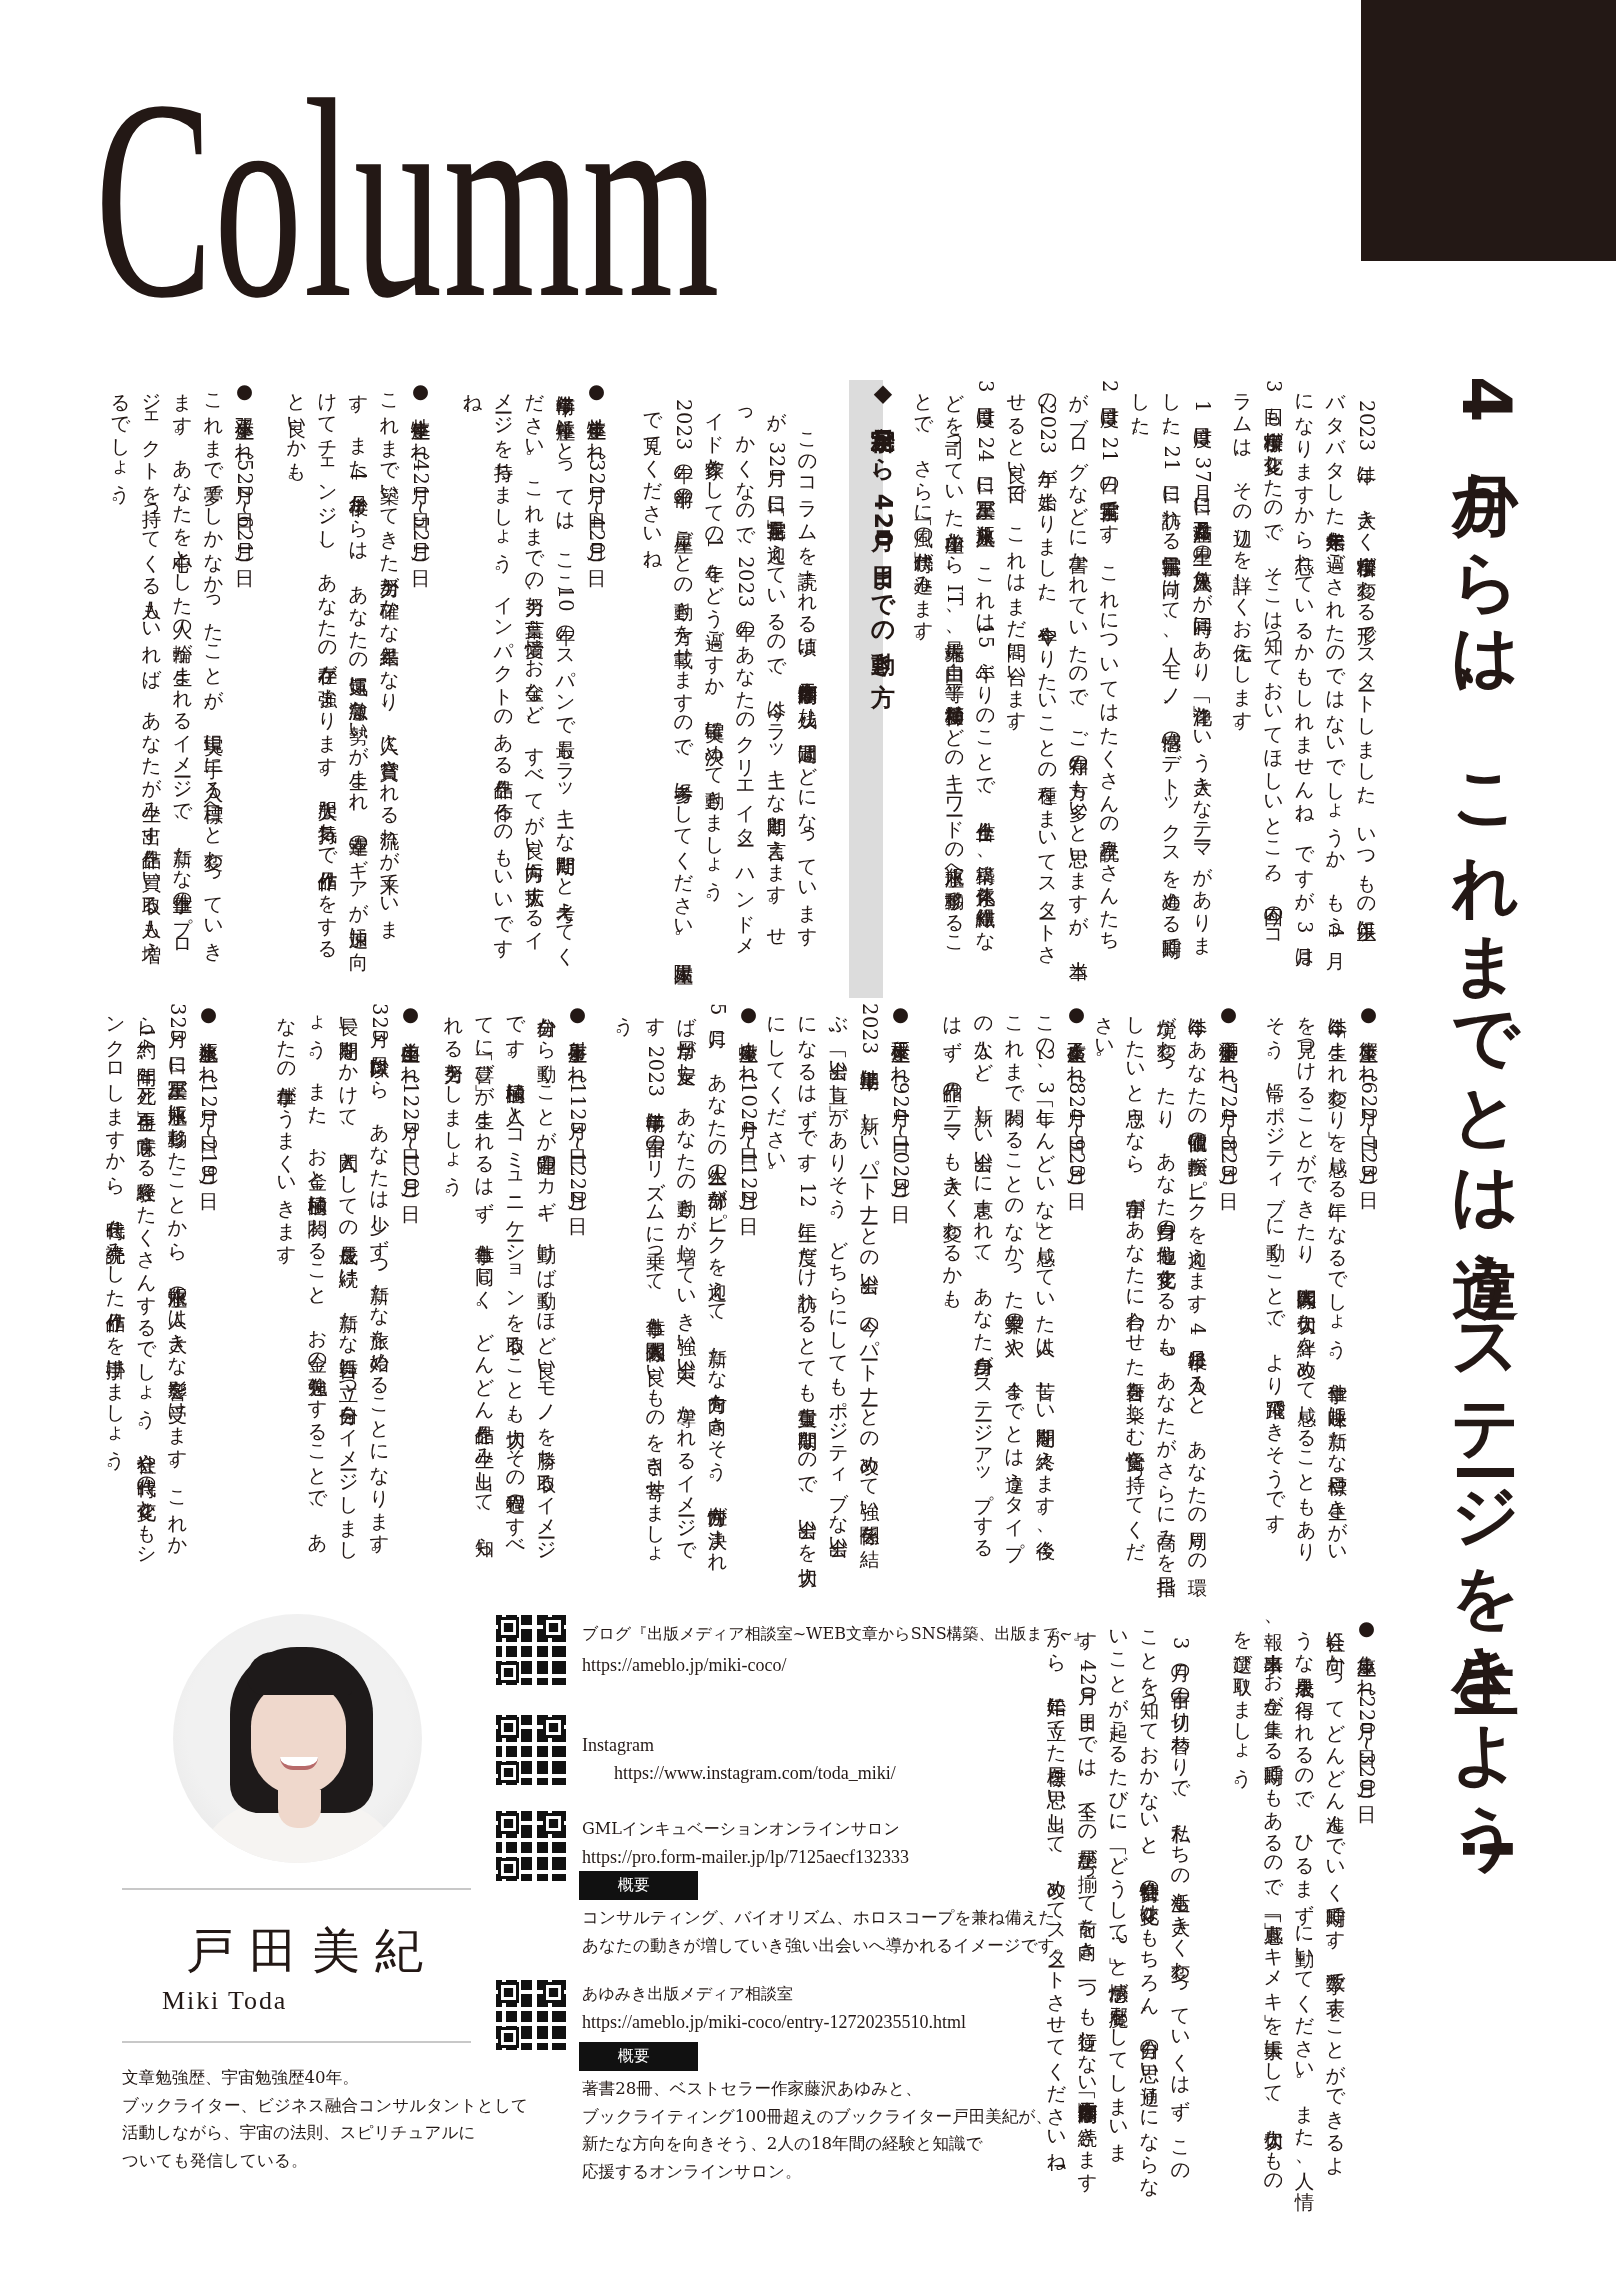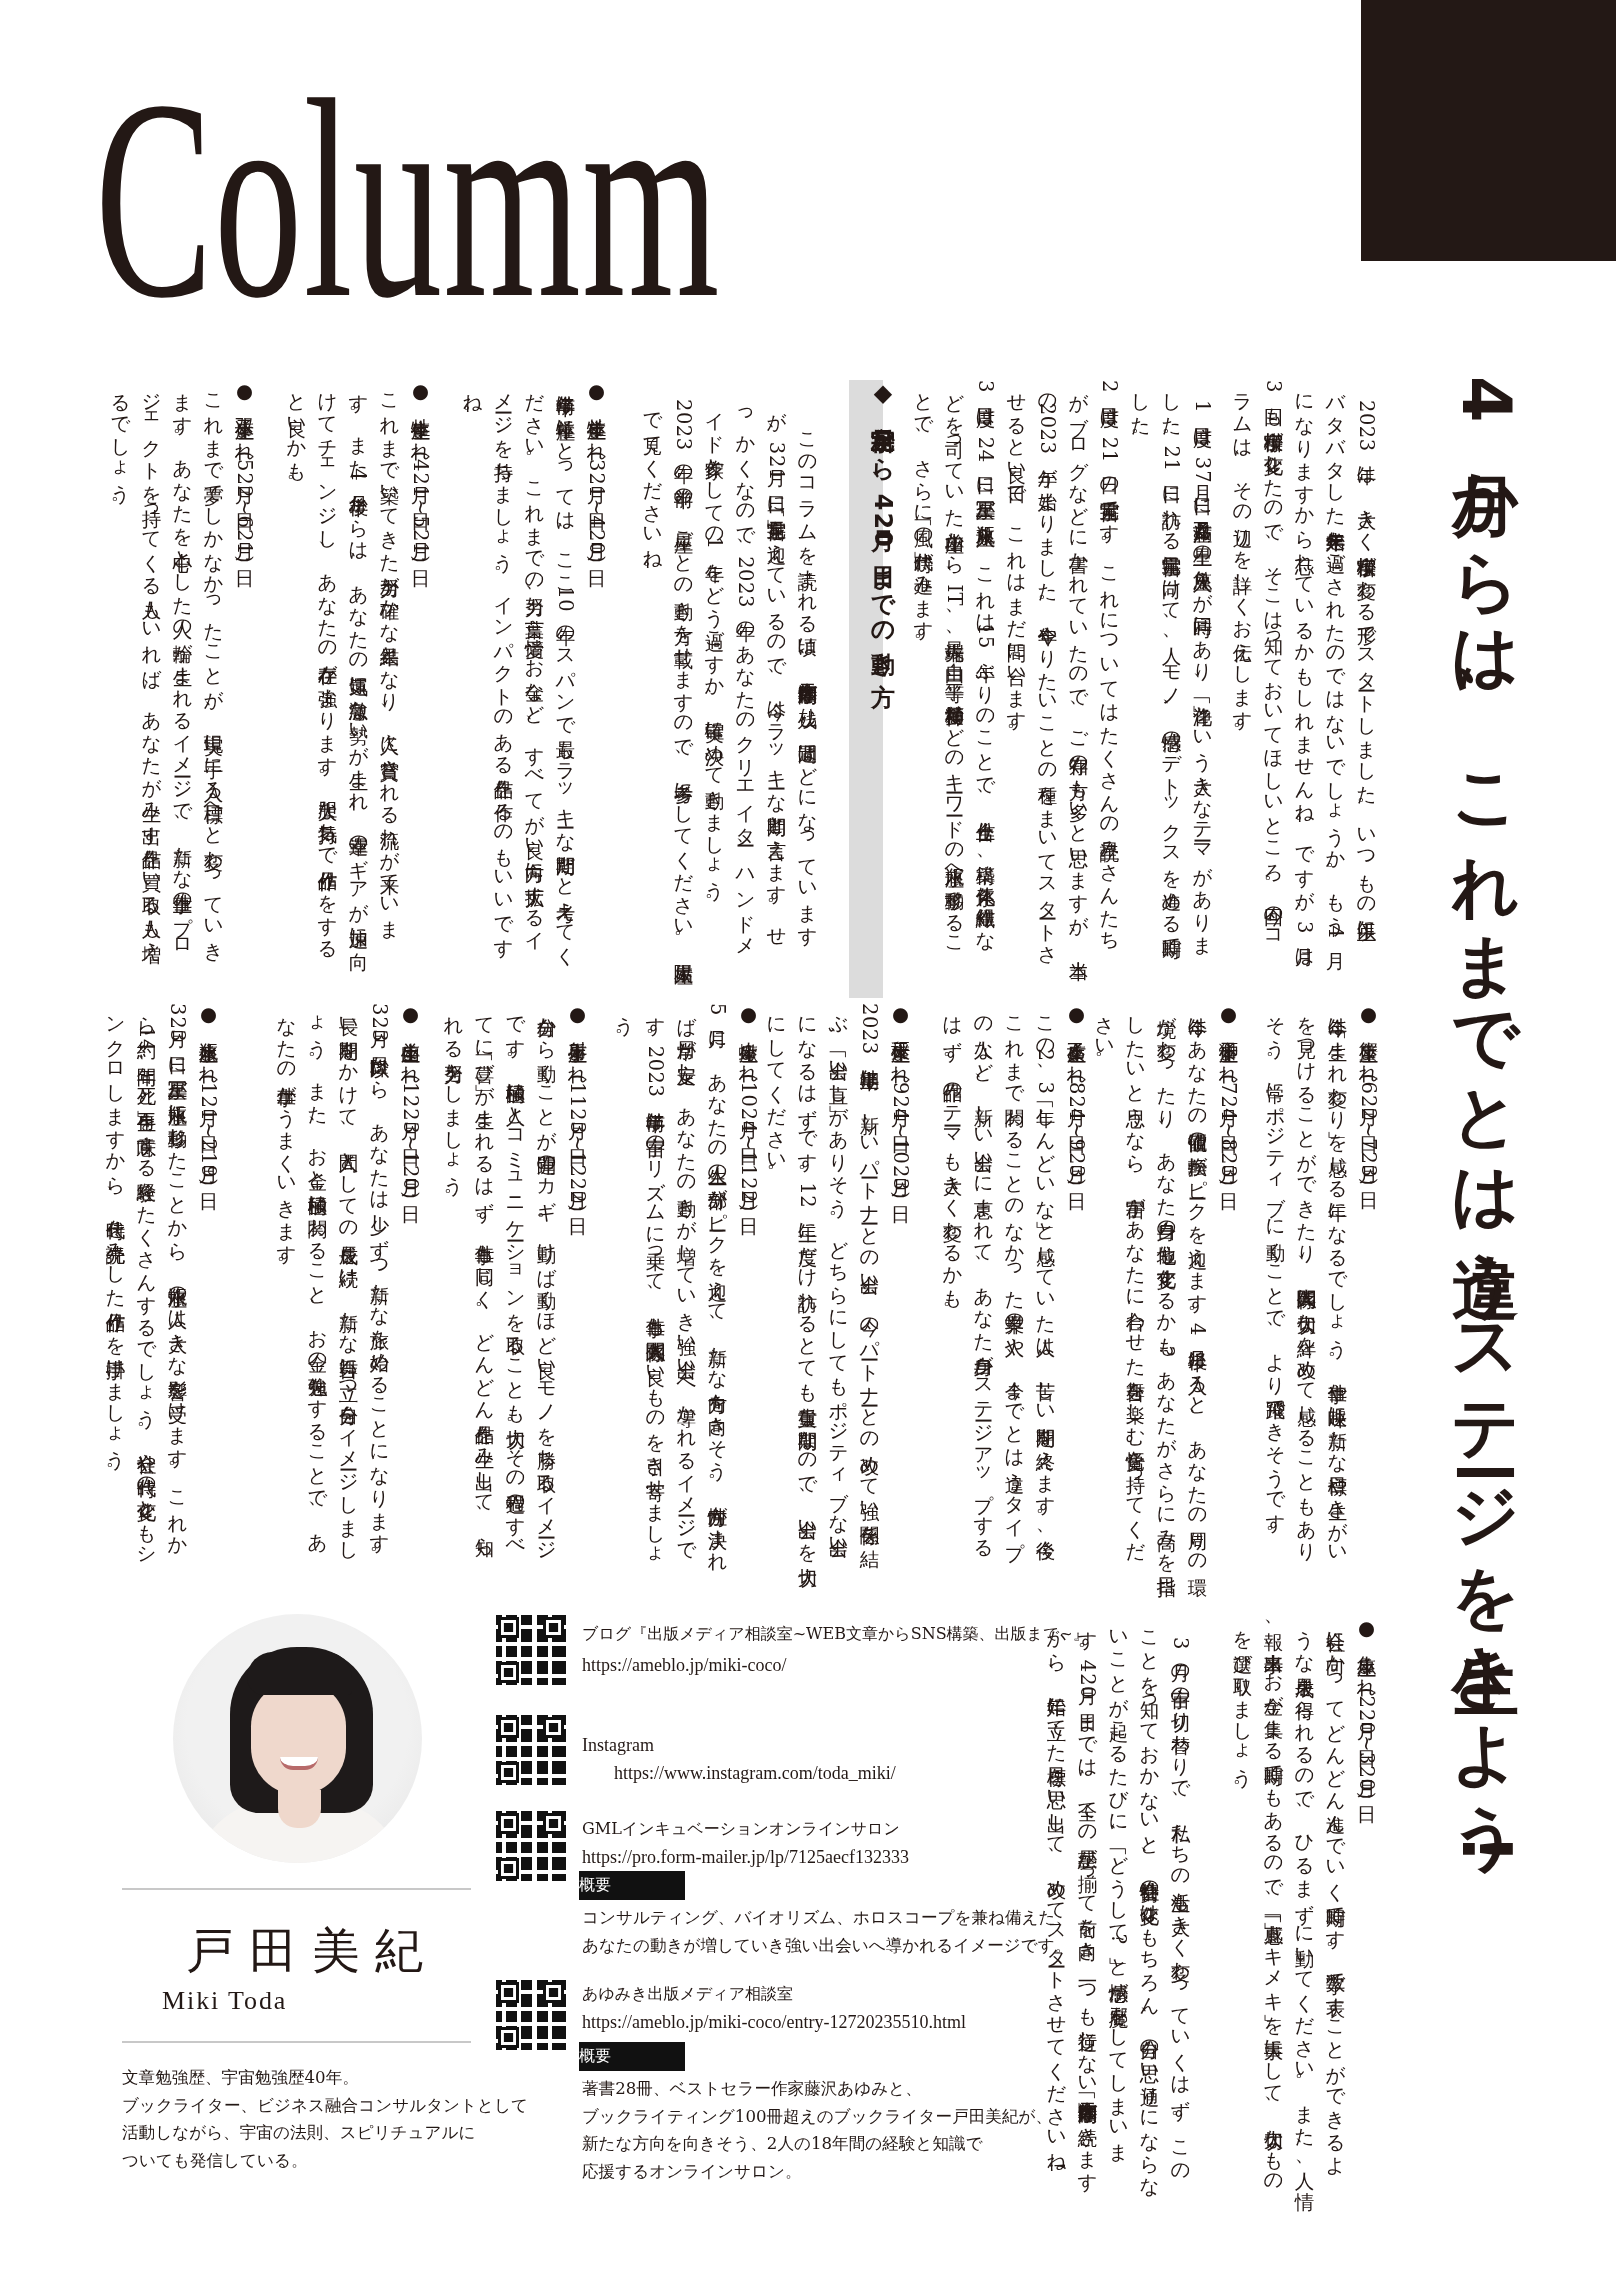--- a/index.html
+++ b/index.html
@@ -49,21 +49,21 @@
     background-image:
       linear-gradient(90deg, transparent 0 8%, #fff 8% 14%, transparent 14% 30%, #fff 30% 36%, transparent 36% 52%, #fff 52% 58%, transparent 58% 74%, #fff 74% 80%, transparent 80%),
       linear-gradient(0deg, transparent 0 10%, #fff 10% 16%, transparent 16% 34%, #fff 34% 40%, transparent 40% 56%, #fff 56% 62%, transparent 62% 80%, #fff 80% 86%, transparent 86%);
   }
   .qr .finder { position:absolute; width:21px; height:21px; background:#111; border:3.8px solid #111; box-shadow: inset 0 0 0 2.9px #fff; }
   .qr .finder::after { content:""; position:absolute; left:3.8px; top:3.8px; width:5.7px; height:5.7px; background:#111; }
   .qr .f1 { left:1.9px; top:1.9px; } .qr .f2 { right:1.9px; top:1.9px; } .qr .f3 { left:1.9px; bottom:1.9px; }
 
   .link-title { position:absolute; font-family:"DejaVu Serif", serif; font-size:16px; color:#231815; white-space:nowrap; }
   .link-url { position:absolute; font-family:"Liberation Serif", "DejaVu Serif", serif; font-size:18px; color:#231815; white-space:nowrap; }
-  .badge { position:absolute; width:106px; height:28.5px; background:#111; color:#fff; font-family:"DejaVu Serif", serif; font-size:16px; line-height:28.5px; text-align:left; padding-right:9.5px; }
+  .badge { position:absolute; width:119px; height:28.5px; background:#111; color:#fff; font-family:"DejaVu Serif", serif; font-size:16px; line-height:28.5px; text-align:center; padding-right:9.5px; }
   .desc { position:absolute; font-family:"DejaVu Serif", serif; font-size:16.6px; line-height:27.6px; color:#231815; white-space:nowrap; }
 
   .photo {
     position:absolute; left:173px; top:1614px; width:249px; height:249px; border-radius:50%;
     background: radial-gradient(circle at 50% 45%, #f1f1f1 0 60%, #e2e2e2 100%);
     overflow:hidden;
   }
   .photo .hair { position:absolute; left:57px; top:33px; width:143px; height:166px; background:#1e1a1a; border-radius:67px 67px 28.5px 28.5px; }
   .photo .face { position:absolute; left:78px; top:67px; width:95px; height:114px; background:#efd8cc; border-radius:46px 46px 48px 48px; }
   .photo .bang { position:absolute; left:74px; top:38px; width:105px; height:43px; background:#1e1a1a; border-radius:57px 57px 9.5px 38px; }

